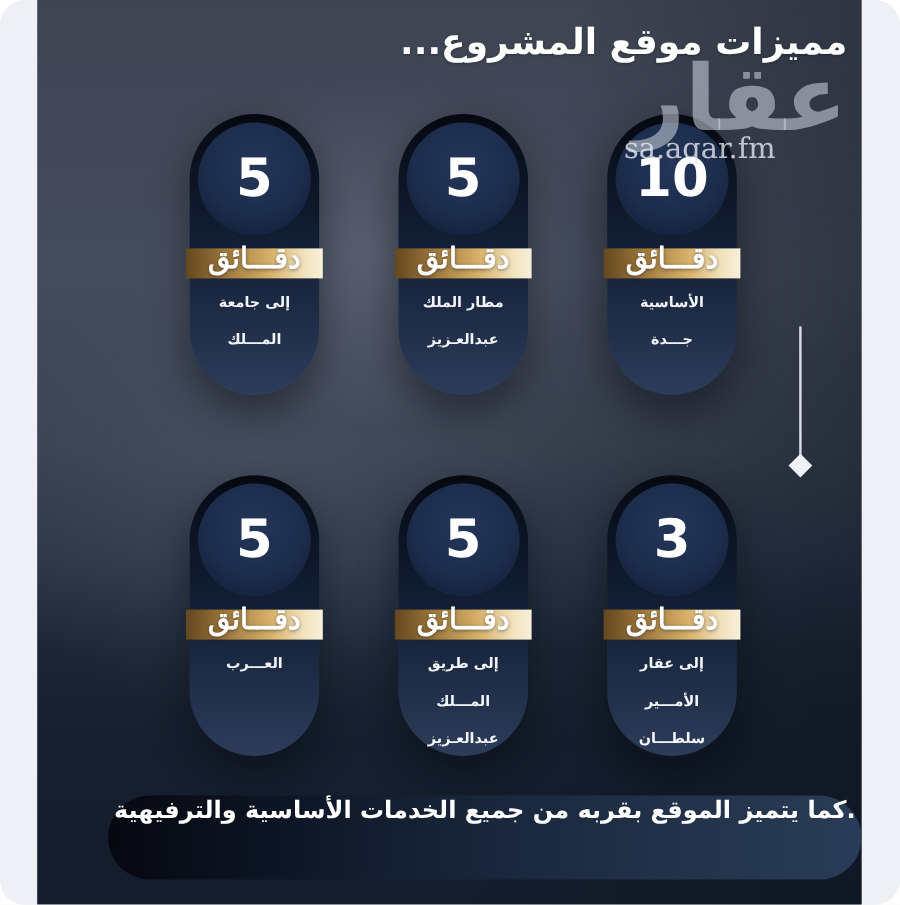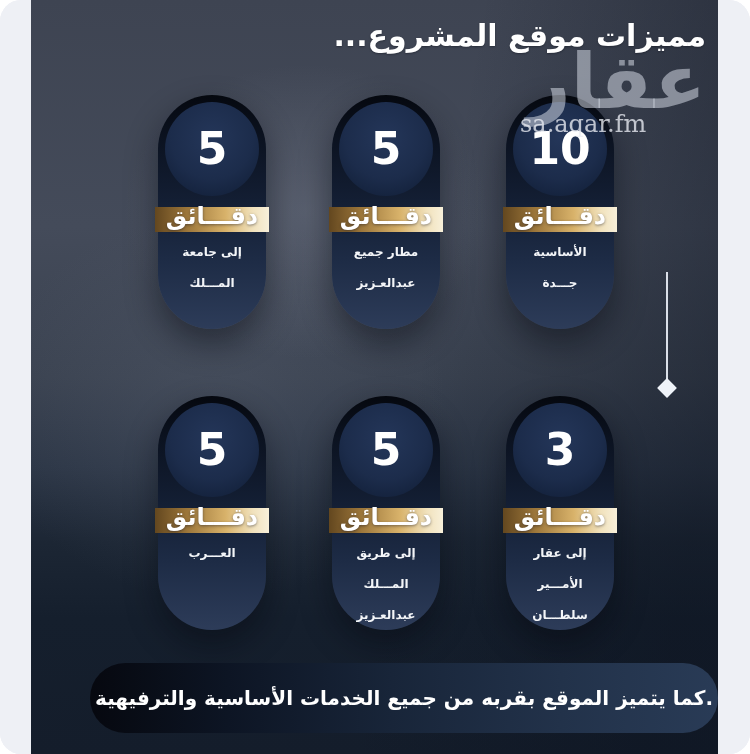--- a/index.html
+++ b/index.html
@@ -36,32 +36,32 @@
     box-shadow:0 14px 32px rgba(4,7,13,.45);
     display:flex;flex-direction:column;align-items:center;}
   .circle{width:94px;height:94px;margin-top:7px;border-radius:50%;flex:none;
     background:radial-gradient(circle at 50% 38%,#243659 0%,#1c2c4b 55%,#13213b 85%,#0e1a30 100%);
     display:flex;align-items:center;justify-content:center;}
   .num{color:#ffffff;font-size:44px;font-weight:700;line-height:1;}
   .unit{margin-top:11px;align-self:stretch;margin-left:-3px;margin-right:-3px;height:25px;flex:none;
     background:linear-gradient(90deg,#63471f 0%,#9c763a 28%,#d8b26a 62%,#f1e2bd 86%,#f8f0da 100%);
     display:flex;align-items:center;justify-content:center;}
   .unit span{color:#ffffff;font-size:24px;font-weight:700;transform:translateY(-4px);
-    text-shadow:0 1px 3px rgba(25,25,40,.5);}
+    text-shadow:0 1px 3px rgba(25,25,40,.5);font-family:Liberation Serif, serif;}
   .dest{margin-top:5px;text-align:center;direction:rtl;color:#f3f5f8;
     font-size:12px;font-weight:700;line-height:31px;white-space:nowrap;}
 
   .connector{position:absolute;top:272px;left:635px;width:2px;height:108px;
     background:rgba(233,238,246,.92);}
   .diamond{position:absolute;top:381px;left:629px;width:14px;height:14px;
     background:#eff3f9;transform:rotate(45deg);}
 
   .banner{position:absolute;top:663px;left:59px;width:628px;height:70px;border-radius:36px;
     background:linear-gradient(90deg,#06080f 0%,#0d1524 22%,#182539 48%,#22324a 75%,#293b56 100%);
-    display:flex;align-items:center;justify-content:center;}
+    display:flex;align-items:flex-start;justify-content:center;}
   .banner span{direction:rtl;color:#ffffff;font-size:20px;font-weight:700;}
 </style>
 </head>
 <body>
 
 <div class="frame">
   <div class="side-strip left"></div>
   <div class="side-strip right"></div>
 
   <div class="canvas">
@@ -89,21 +89,21 @@
         </div>
 
         <div class="pill">
           <div class="circle">
             <span class="num">5</span>
           </div>
           <div class="unit">
             <span>دقـــائق</span>
           </div>
           <div class="dest">
-            <div>مطار جميع</div>
+            <div>مطار الملك</div>
             <div>عبدالعـزيز</div>
           </div>
         </div>
 
         <div class="pill">
           <div class="circle">
             <span class="num">5</span>
           </div>
           <div class="unit">
             <span>دقـــائق</span>

